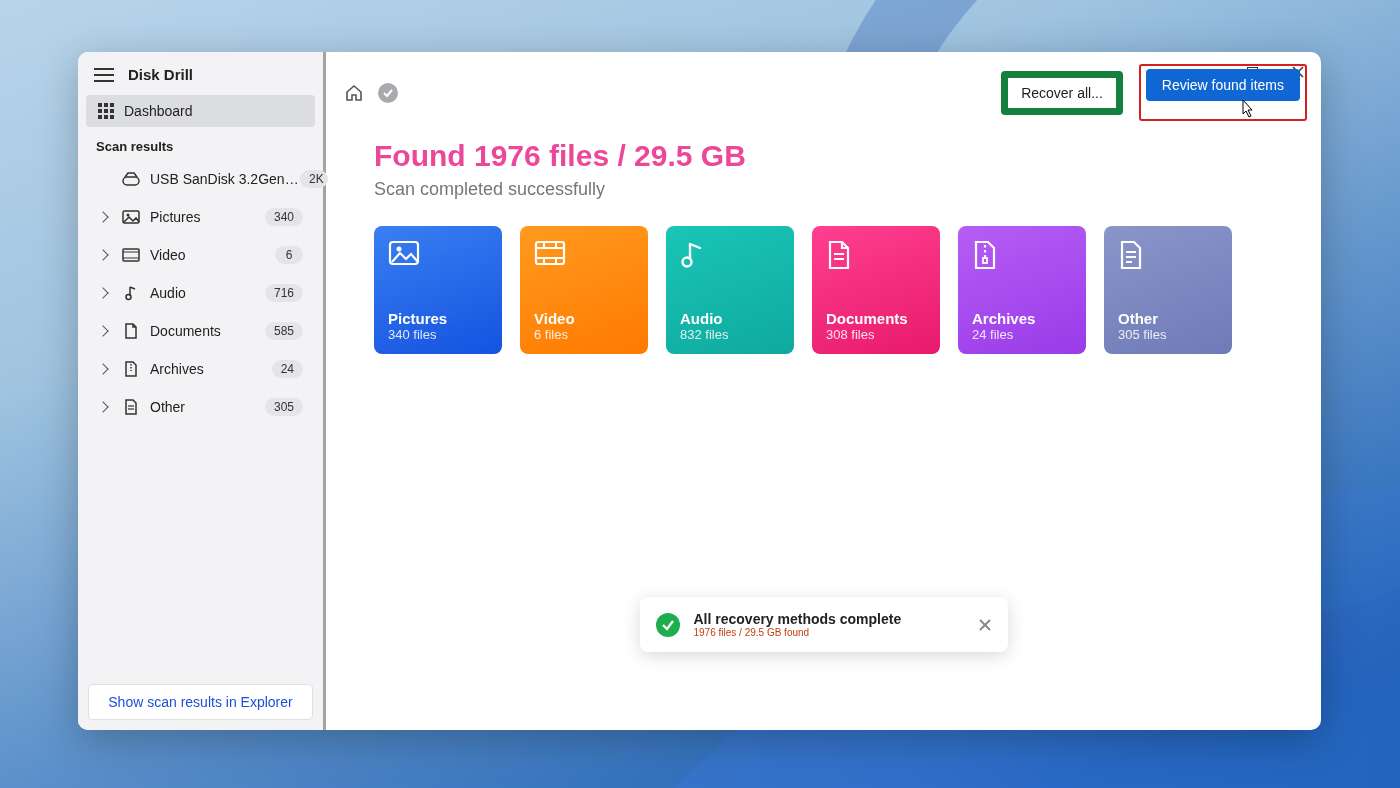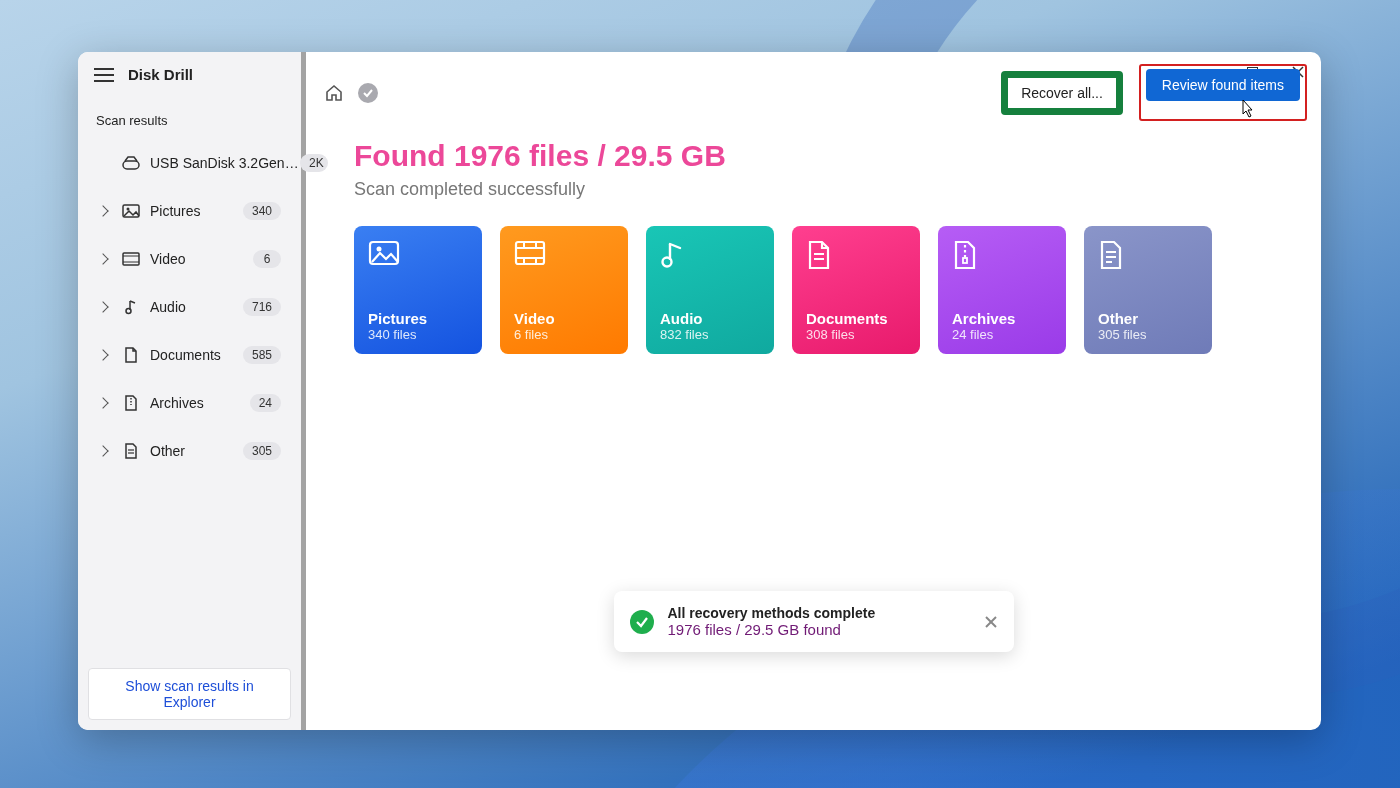--- a/index.html
+++ b/index.html
@@ -14,39 +14,38 @@
   .swirl.s2 { width:1200px; height:600px; right:-350px; bottom:-350px; background: radial-gradient(circle at 30% 30%, rgba(60,120,220,0.5), transparent); transform:rotate(-20deg); }
 
   .window {
     position: absolute; left: 78px; top: 52px; width: 1243px; height: 678px;
     background: #fff; border-radius: 10px; box-shadow: 0 10px 40px rgba(0,0,0,0.25);
     display: flex; overflow: hidden;
   }
 
   
   .sidebar {
-    width: 228px; background: #f3f3f5; display: flex; flex-direction: column;
-    border-right: 5px solid #a3a3a3;
-    gap: 10px;
+    width: 248px; background: #f3f3f5; display: flex; flex-direction: column;
+    border-right: 3px solid #a3a3a3;
   }
   .sidebar-head { display:flex; align-items:center; padding: 14px 16px 10px 16px; gap:14px; }
   .hamburger { width:20px; height:14px; display:flex; flex-direction:column; justify-content:space-between; cursor:pointer; }
   .hamburger span { height:2px; background:#333; }
   .app-title { font-size:15px; font-weight:600; color:#222; }
 
   .nav-item, .cat-item {
     display:flex; align-items:center; padding: 8px 12px; margin: 2px 8px;
     border-radius: 4px; font-size:14px; color:#222; cursor:pointer;
     justify-content: space-between;
   }
   .nav-item .left, .cat-item .left { display:flex; align-items:center; gap:10px; }
   .nav-item.active { background:#dcdde1; }
   .grid-icon { width:16px; height:16px; display:grid; grid-template-columns:repeat(3,4px); grid-template-rows:repeat(3,4px); gap:2px; }
   .grid-icon i { background:#333; }
-  .section-label { font-size:13px; font-weight:400; padding:10px 18px 6px 18px; color:#222; }
+  .section-label { font-size:13px; font-weight:700; padding:10px 18px 6px 18px; color:#222; }
 
   .chev { width:8px; height:8px; border-right:1.5px solid #555; border-bottom:1.5px solid #555; transform:rotate(-45deg); margin-right:4px; }
   .cat-item .left .chev-holder { width:14px; display:flex; justify-content:center; }
   .icon-slot { width:18px; display:flex; justify-content:center; color:#333; }
   .badge { background:#e5e5e9; border-radius:12px; padding:2px 9px; font-size:12px; color:#333; min-width:28px; text-align:center; }
 
   .sidebar-footer { margin-top:auto; padding:10px; }
   .explorer-btn {
     width:100%; background:#fff; border:1px solid #e0e0e3; border-radius:4px;
     padding:9px; font-size:14px; color:#1d4ed8; cursor:pointer;
@@ -78,27 +77,27 @@
   .tile .tcount { font-size:13px; opacity:0.85; }
   .t-pic  { background: linear-gradient(160deg,#3a7ff2,#1453e0); }
   .t-vid  { background: linear-gradient(160deg,#ff9a1f,#ff7a00); }
   .t-aud  { background: linear-gradient(160deg,#19c6b6,#10a99f); }
   .t-doc  { background: linear-gradient(160deg,#ff3f8f,#e81a6c); }
   .t-arc  { background: linear-gradient(160deg,#b65df5,#9a3be8); }
   .t-oth  { background: linear-gradient(160deg,#8a95c9,#6f7bb8); }
 
   .toast {
     position:absolute; left:50%; transform:translateX(-50%); bottom:78px;
-    width:400px; background:#fff; border-radius:8px; box-shadow:0 4px 18px rgba(0,0,0,0.15);
+    width:368px; background:#fff; border-radius:8px; box-shadow:0 4px 18px rgba(0,0,0,0.15);
     padding:14px 16px; display:flex; align-items:center; gap:14px;
   }
   .toast .check { width:24px; height:24px; border-radius:50%; background:#1fae4d; color:#fff; display:flex; align-items:center; justify-content:center; font-size:14px; flex:none; }
   .toast .msg { flex:1; }
   .toast .msg .t1 { font-size:14px; font-weight:600; color:#222; }
-  .toast .msg .t2 { font-size:15px; color:#701a75; }
+  .toast .msg .t2 { font-size:10px; color:#c2410c; }
   .toast .close { color:#888; cursor:pointer; font-size:16px; }
 
   
   .winctrls { position:absolute; right:0; top:0; display:flex; }
   .winctrls div { width:46px; height:40px; display:flex; align-items:center; justify-content:center; cursor:pointer; color:#333; font-size:14px; }
   .winctrls .min span{ width:12px; height:1.5px; background:#333; display:block;}
   .winctrls .max span{ width:11px; height:11px; border:1.5px solid #333; display:block;}
   .winctrls .cls svg{ width:12px; height:12px; }
 
   svg { display:block; }
@@ -114,20 +113,36 @@
   <div class="sidebar">
     <div class="sidebar-head">
       <div class="hamburger">
           <span></span>
           <span></span>
           <span></span>
         </div>
       <div class="app-title">Disk Drill</div>
     </div>
 
+    <div class="nav-item active">
+      <div class="left">
+        <span class="grid-icon">
+            <i></i>
+            <i></i>
+            <i></i>
+            <i></i>
+            <i></i>
+            <i></i>
+            <i></i>
+            <i></i>
+            <i></i>
+          </span>
+        <span>Dashboard</span>
+      </div>
+    </div>
 
     <div class="section-label">Scan results</div>
 
     <div class="cat-item" style="margin-left:8px;">
       <div class="left">
         <span class="chev-holder"></span>
         <span class="icon-slot">
           <svg width="18" height="14" viewBox="0 0 18 14">
               <rect x="1" y="5" width="16" height="8" rx="4" fill="none" stroke="#333" stroke-width="1.5"></rect>
               <path d="M3 5 L6 1 H12 L15 5" fill="none" stroke="#333" stroke-width="1.5"></path>

